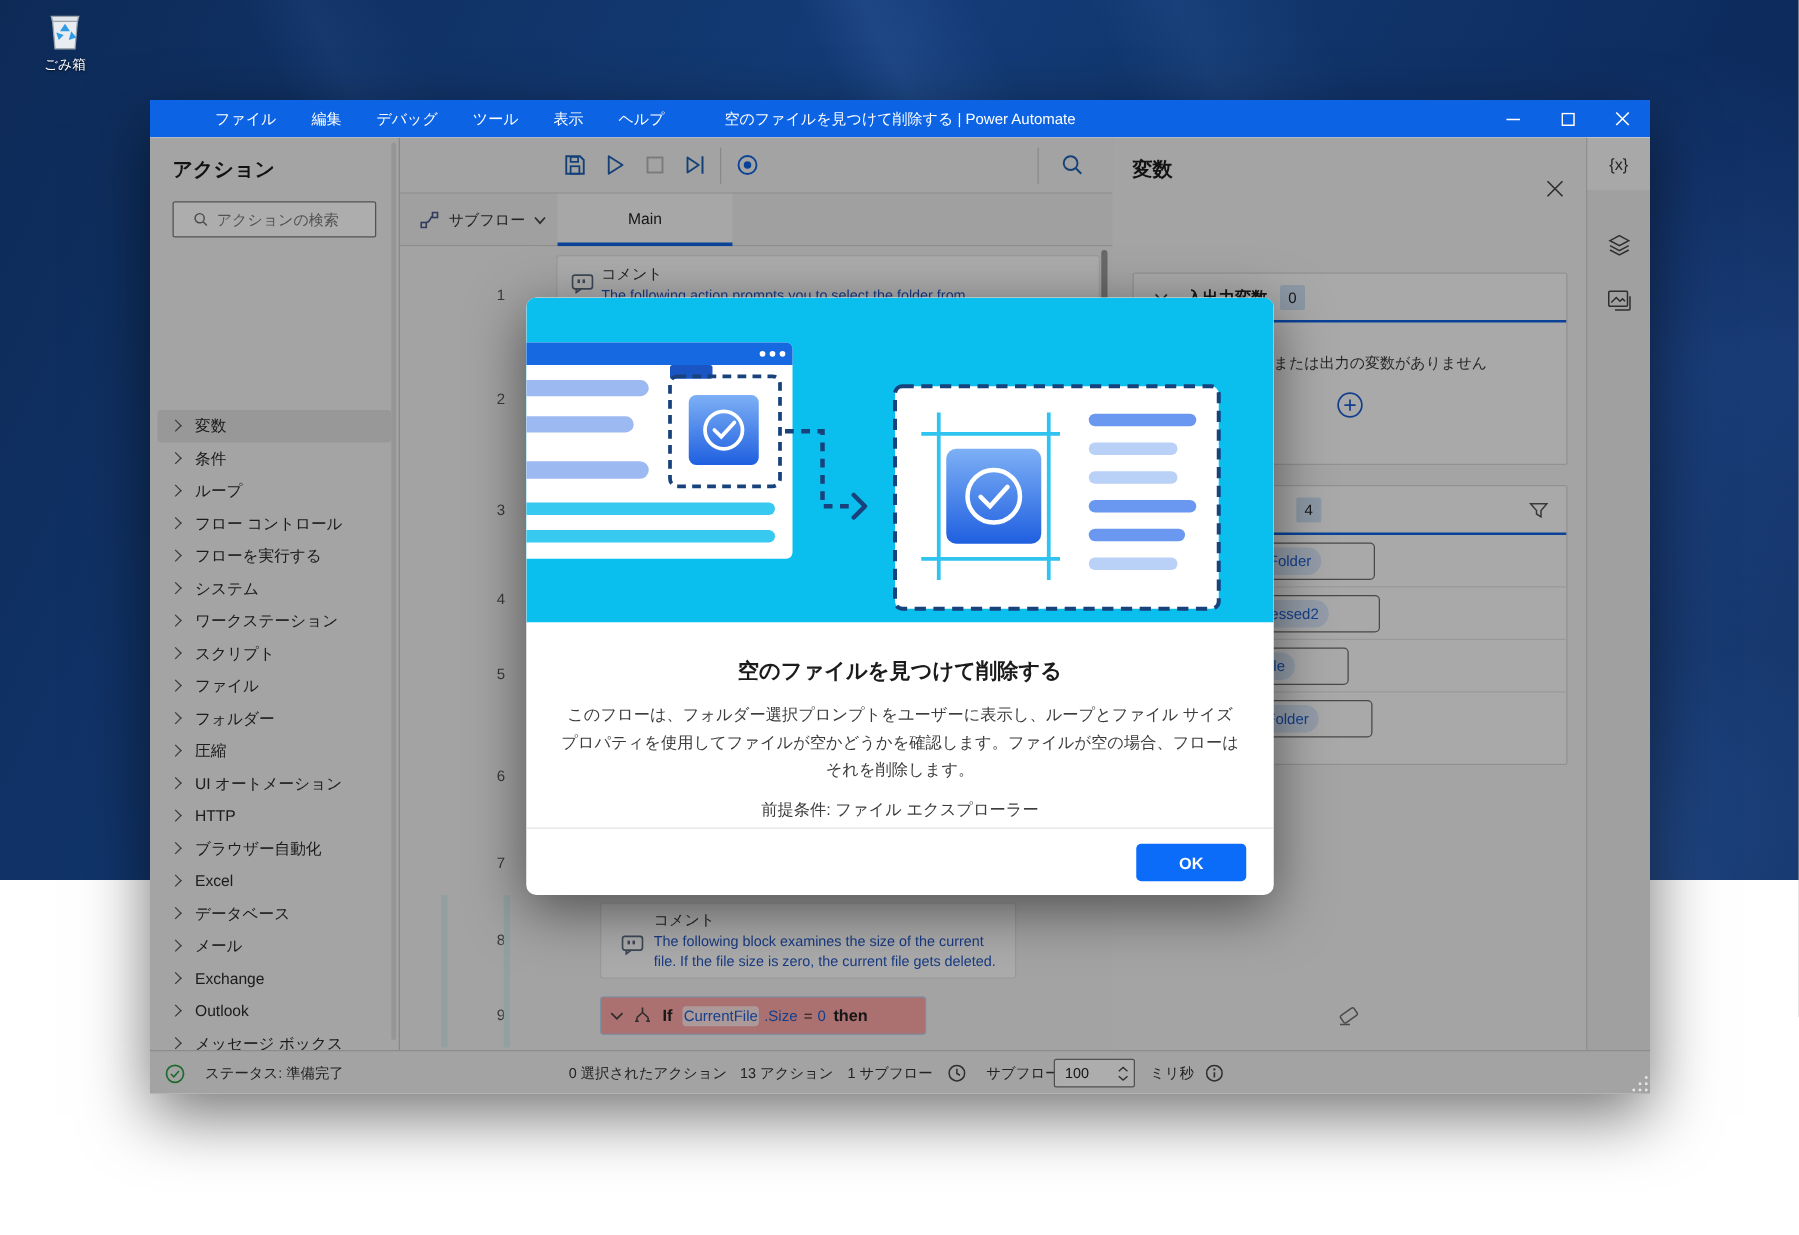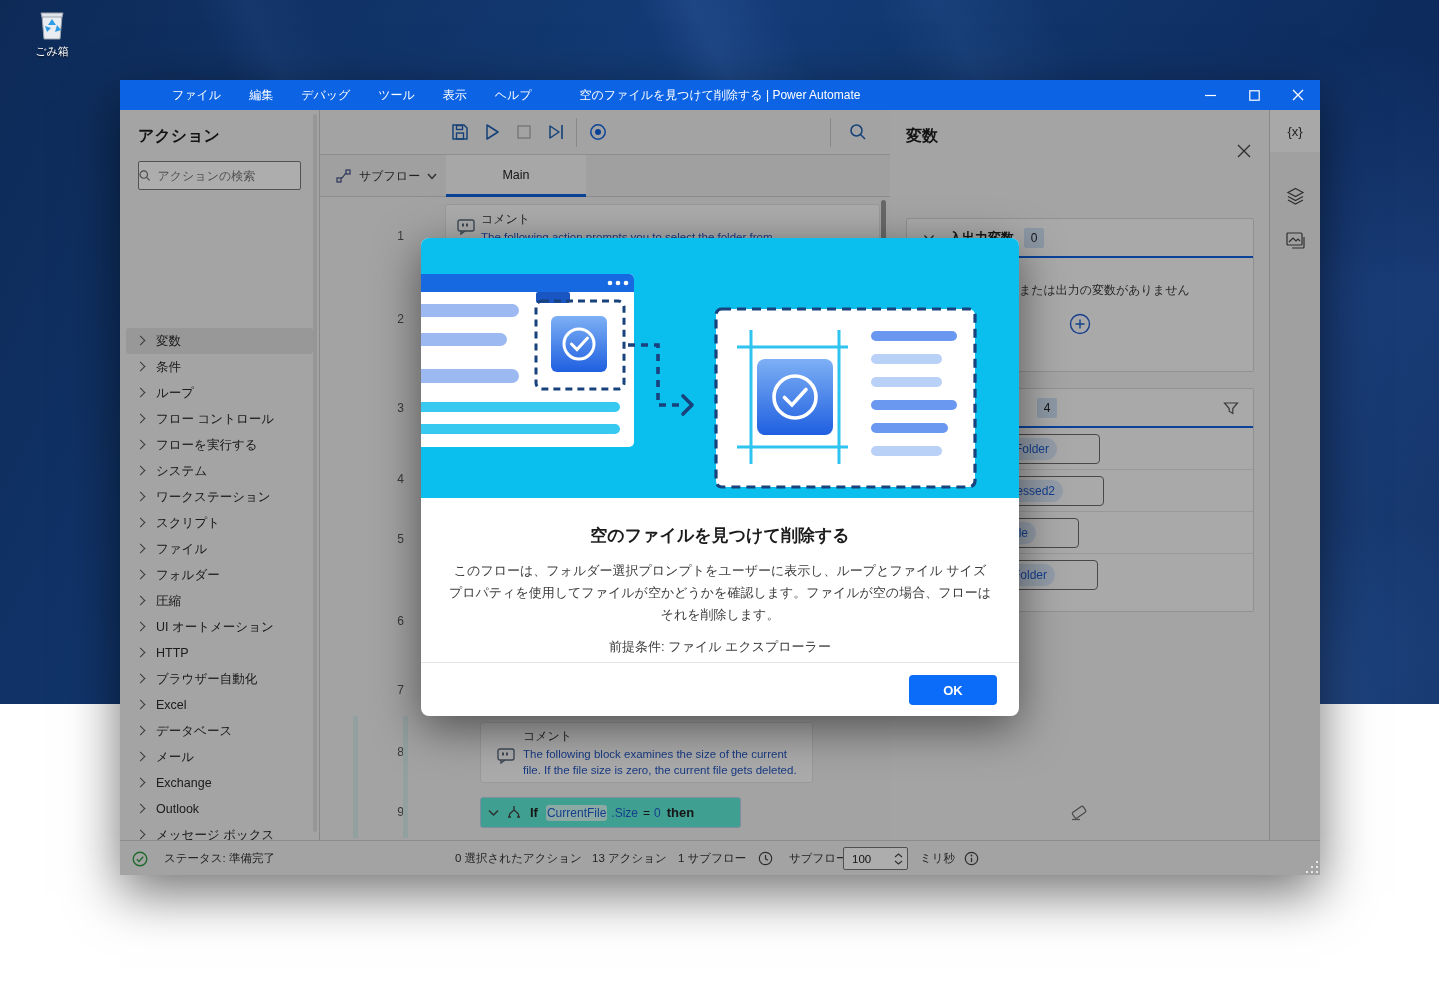--- a/index.html
+++ b/index.html
@@ -33,21 +33,21 @@
   .win-controls { position:absolute; right:0; top:0; height:30px; display:flex; }
   .win-btn { width:44px; height:30px; display:flex; align-items:center; justify-content:center; }
 
   .client { position:relative; width:1200px; height:765px; background:#e9e9e9; }
 
   
   .actions-panel { position:absolute; left:0; top:0; width:200px; height:730px;
     background:#f2f2f2; border-right:1px solid #c9c9c9; }
   .actions-title { margin:16px 0 0 18px; font-size:16px; font-weight:bold; color:#1b1b1b; }
   .search-box { position:relative; height:29px; background:#fff; border:1px solid #7a7a7a; border-radius:2px;
-    display:flex; align-items:center; padding-left:0; }
+    display:flex; align-items:center; padding-left:16px; }
   .actions-panel .search-box { margin:14px 18px 0 18px; }
   .search-box input { border:none; outline:none; background:transparent; font-size:12px; color:#333;
     width:100%; margin-left:7px; font-family:inherit; }
   .search-box input::placeholder { color:#7a7a7a; }
   .action-list { position:absolute; top:218px; left:0; right:0; bottom:0; overflow:hidden; }
   .si { position:relative; height:26px; line-height:26px; font-size:12.5px; color:#2a2a2a;
     padding-left:30px; margin:0 6px; border-radius:3px; cursor:pointer; white-space:nowrap; }
   .si.sel { background:#e0e0e0; }
   .chev { position:absolute; left:11px; top:9px; width:7px; height:7px;
     border-right:1.4px solid #555; border-top:1.4px solid #555; transform:rotate(45deg); }
@@ -63,21 +63,21 @@
     padding:0 8px; font-size:12px; color:#333; cursor:pointer; }
   .main-tab { position:absolute; left:126px; top:0; width:140px; height:42px; background:#f7f7f7;
     border-bottom:3px solid #0f62e0; display:flex; align-items:center; justify-content:center;
     font-size:12.5px; color:#222; cursor:pointer; }
   .editor { position:relative; height:643px; background:#f0f0f0; overflow:hidden; }
   .gn { position:absolute; left:60px; width:24px; text-align:right; font-size:12px; color:#555; }
   .guide { position:absolute; width:5px; background:#d9ecec; }
   .card { position:absolute; background:#fdfdfd; border:1px solid #e2e2e2; border-radius:3px; cursor:pointer; }
   .card .c-title { font-size:12px; color:#333; }
   .card .c-blue { font-size:11.5px; color:#2456c0; line-height:16px; white-space:nowrap; overflow:hidden; }
-  .if-row { position:absolute; background:#5eead4; border:1px solid #b9d2ee; border-radius:3px;
+  .if-row { position:absolute; background:#fca5a5; border:1px solid #b9d2ee; border-radius:3px;
     display:flex; align-items:center; font-size:12.5px; color:#222; cursor:pointer; }
   .tok-pill { background:rgba(255,255,255,.7); color:#1f5ecf; border-radius:3px; padding:1px 1px; font-size:12px; }
   .tok-blue { color:#1f5ecf; font-size:12px; }
   .tok-kw { font-weight:bold; font-size:13px; }
   .ed-scroll { position:absolute; right:4px; top:3px; width:5px; height:52px; background:#9a9a9a; border-radius:3px; }
 
   
   .vars-panel { position:absolute; left:770px; top:0; width:380px; height:730px;
     background:#f2f2f2; border-right:1px solid #c9c9c9; }
   .vars-head { position:relative; }

